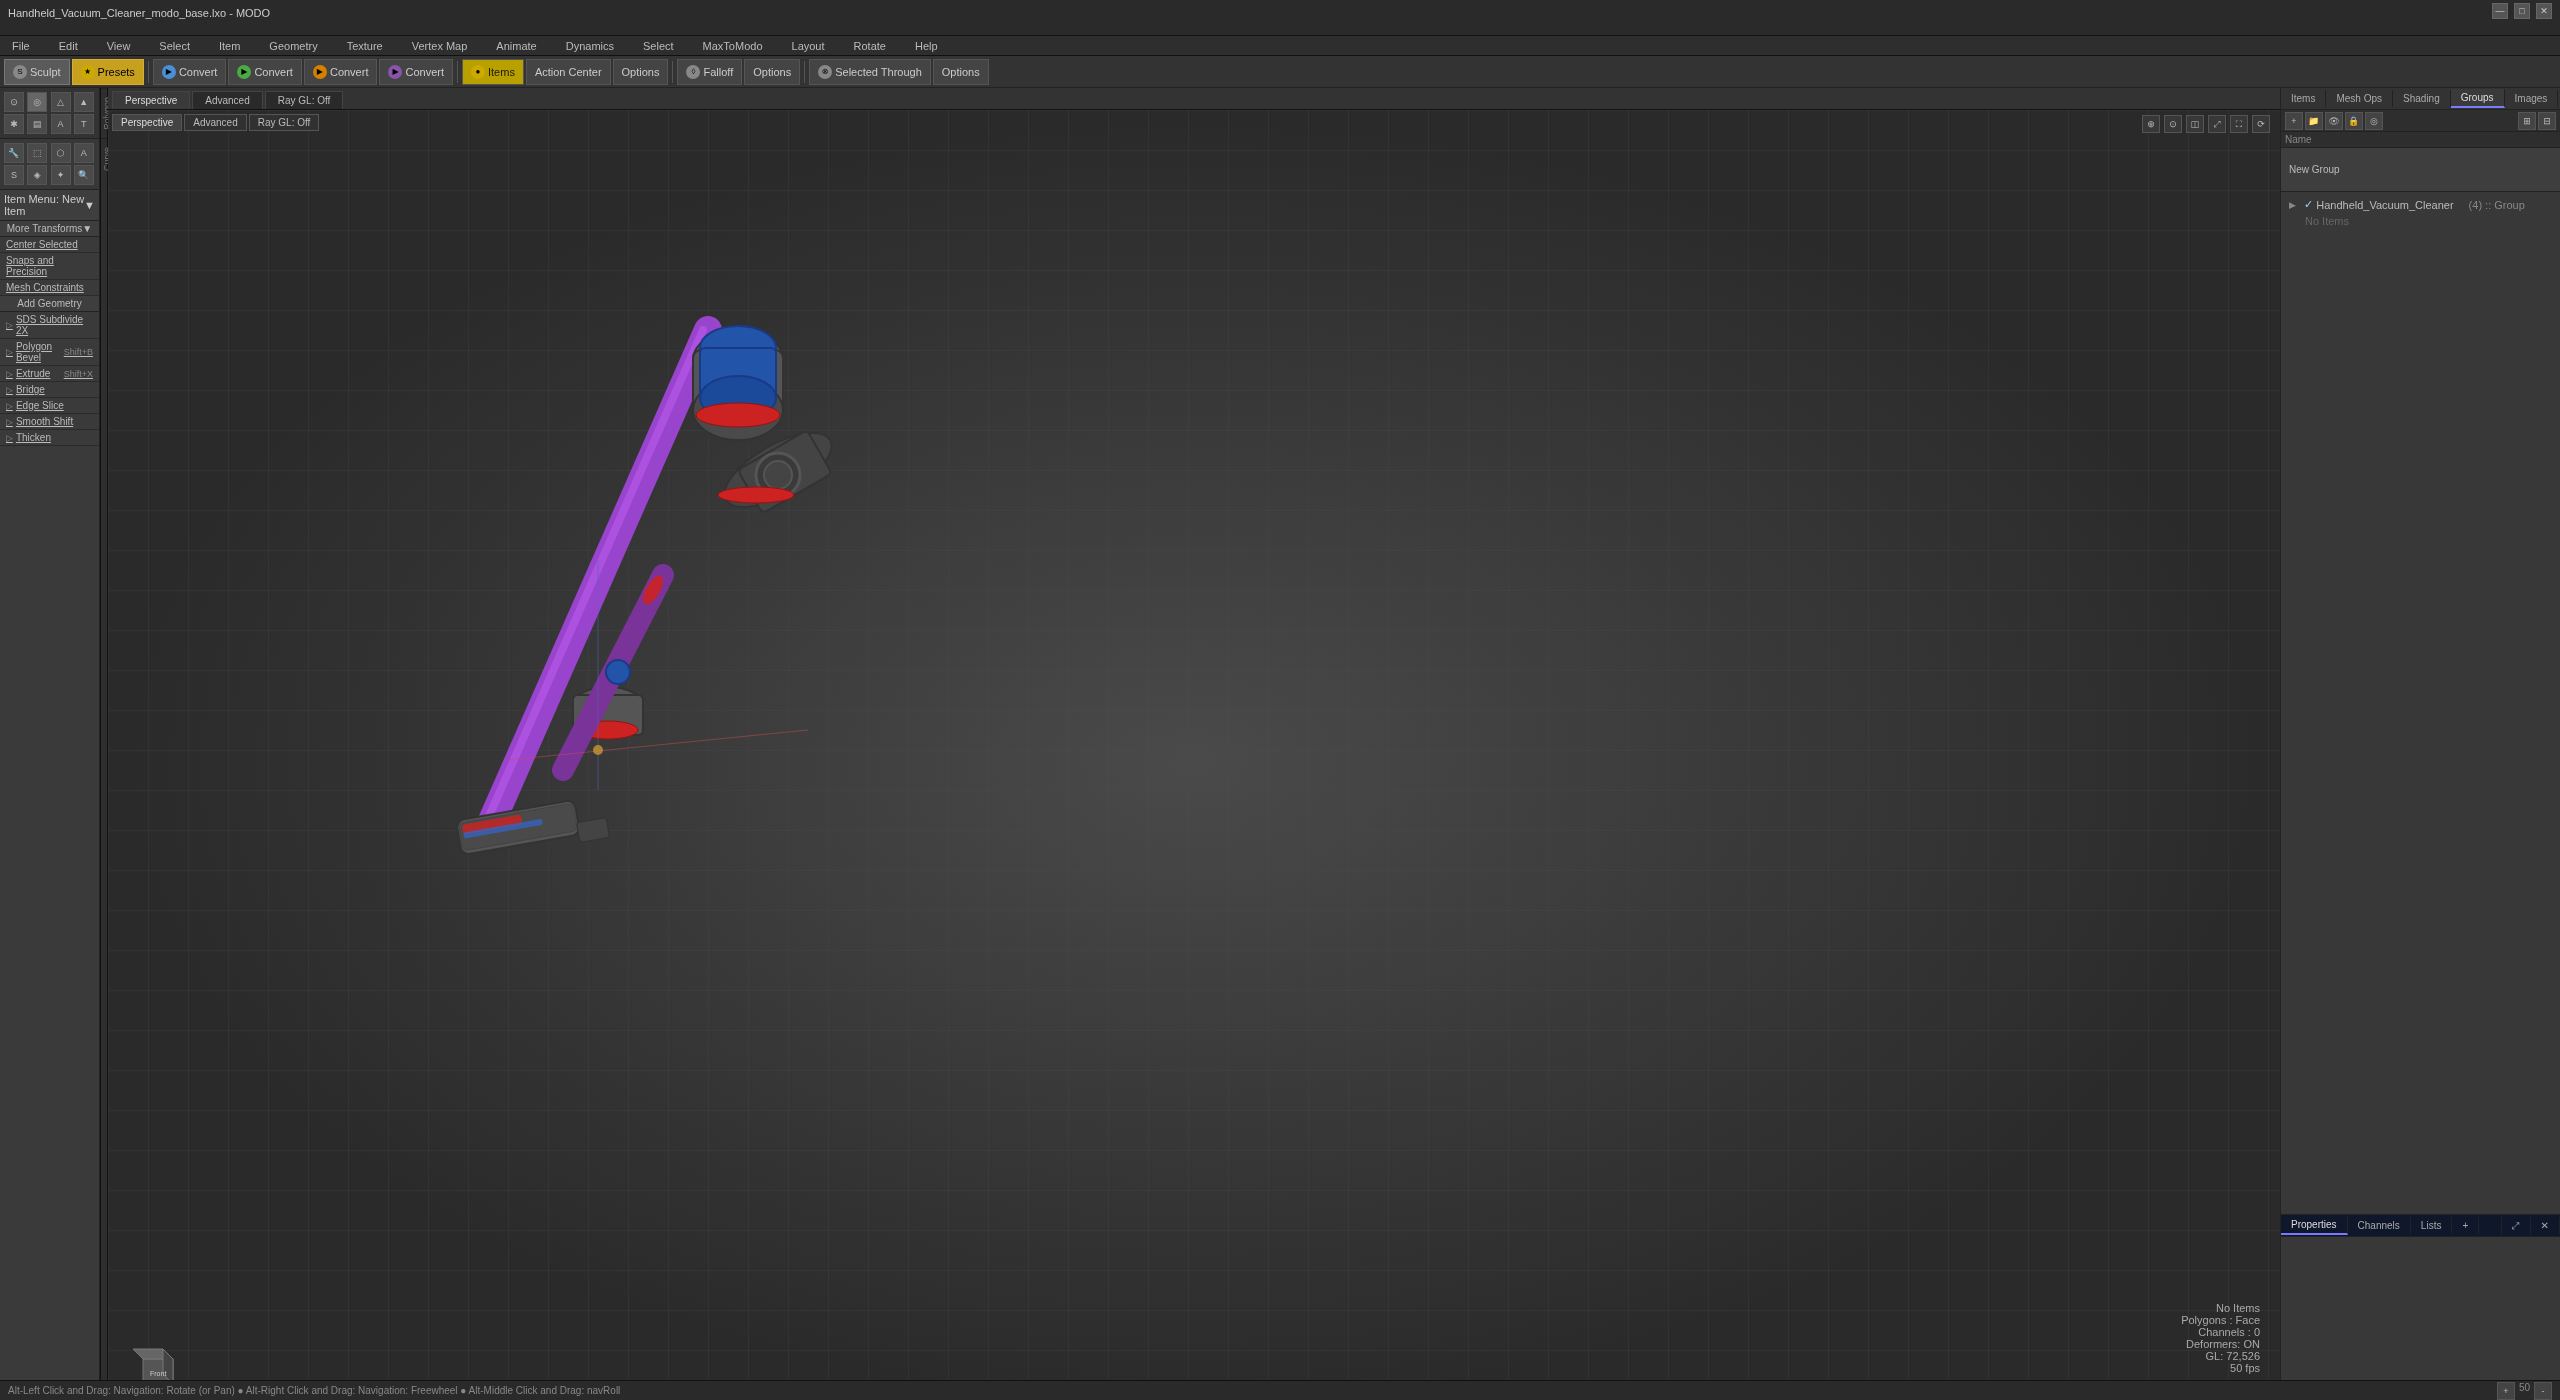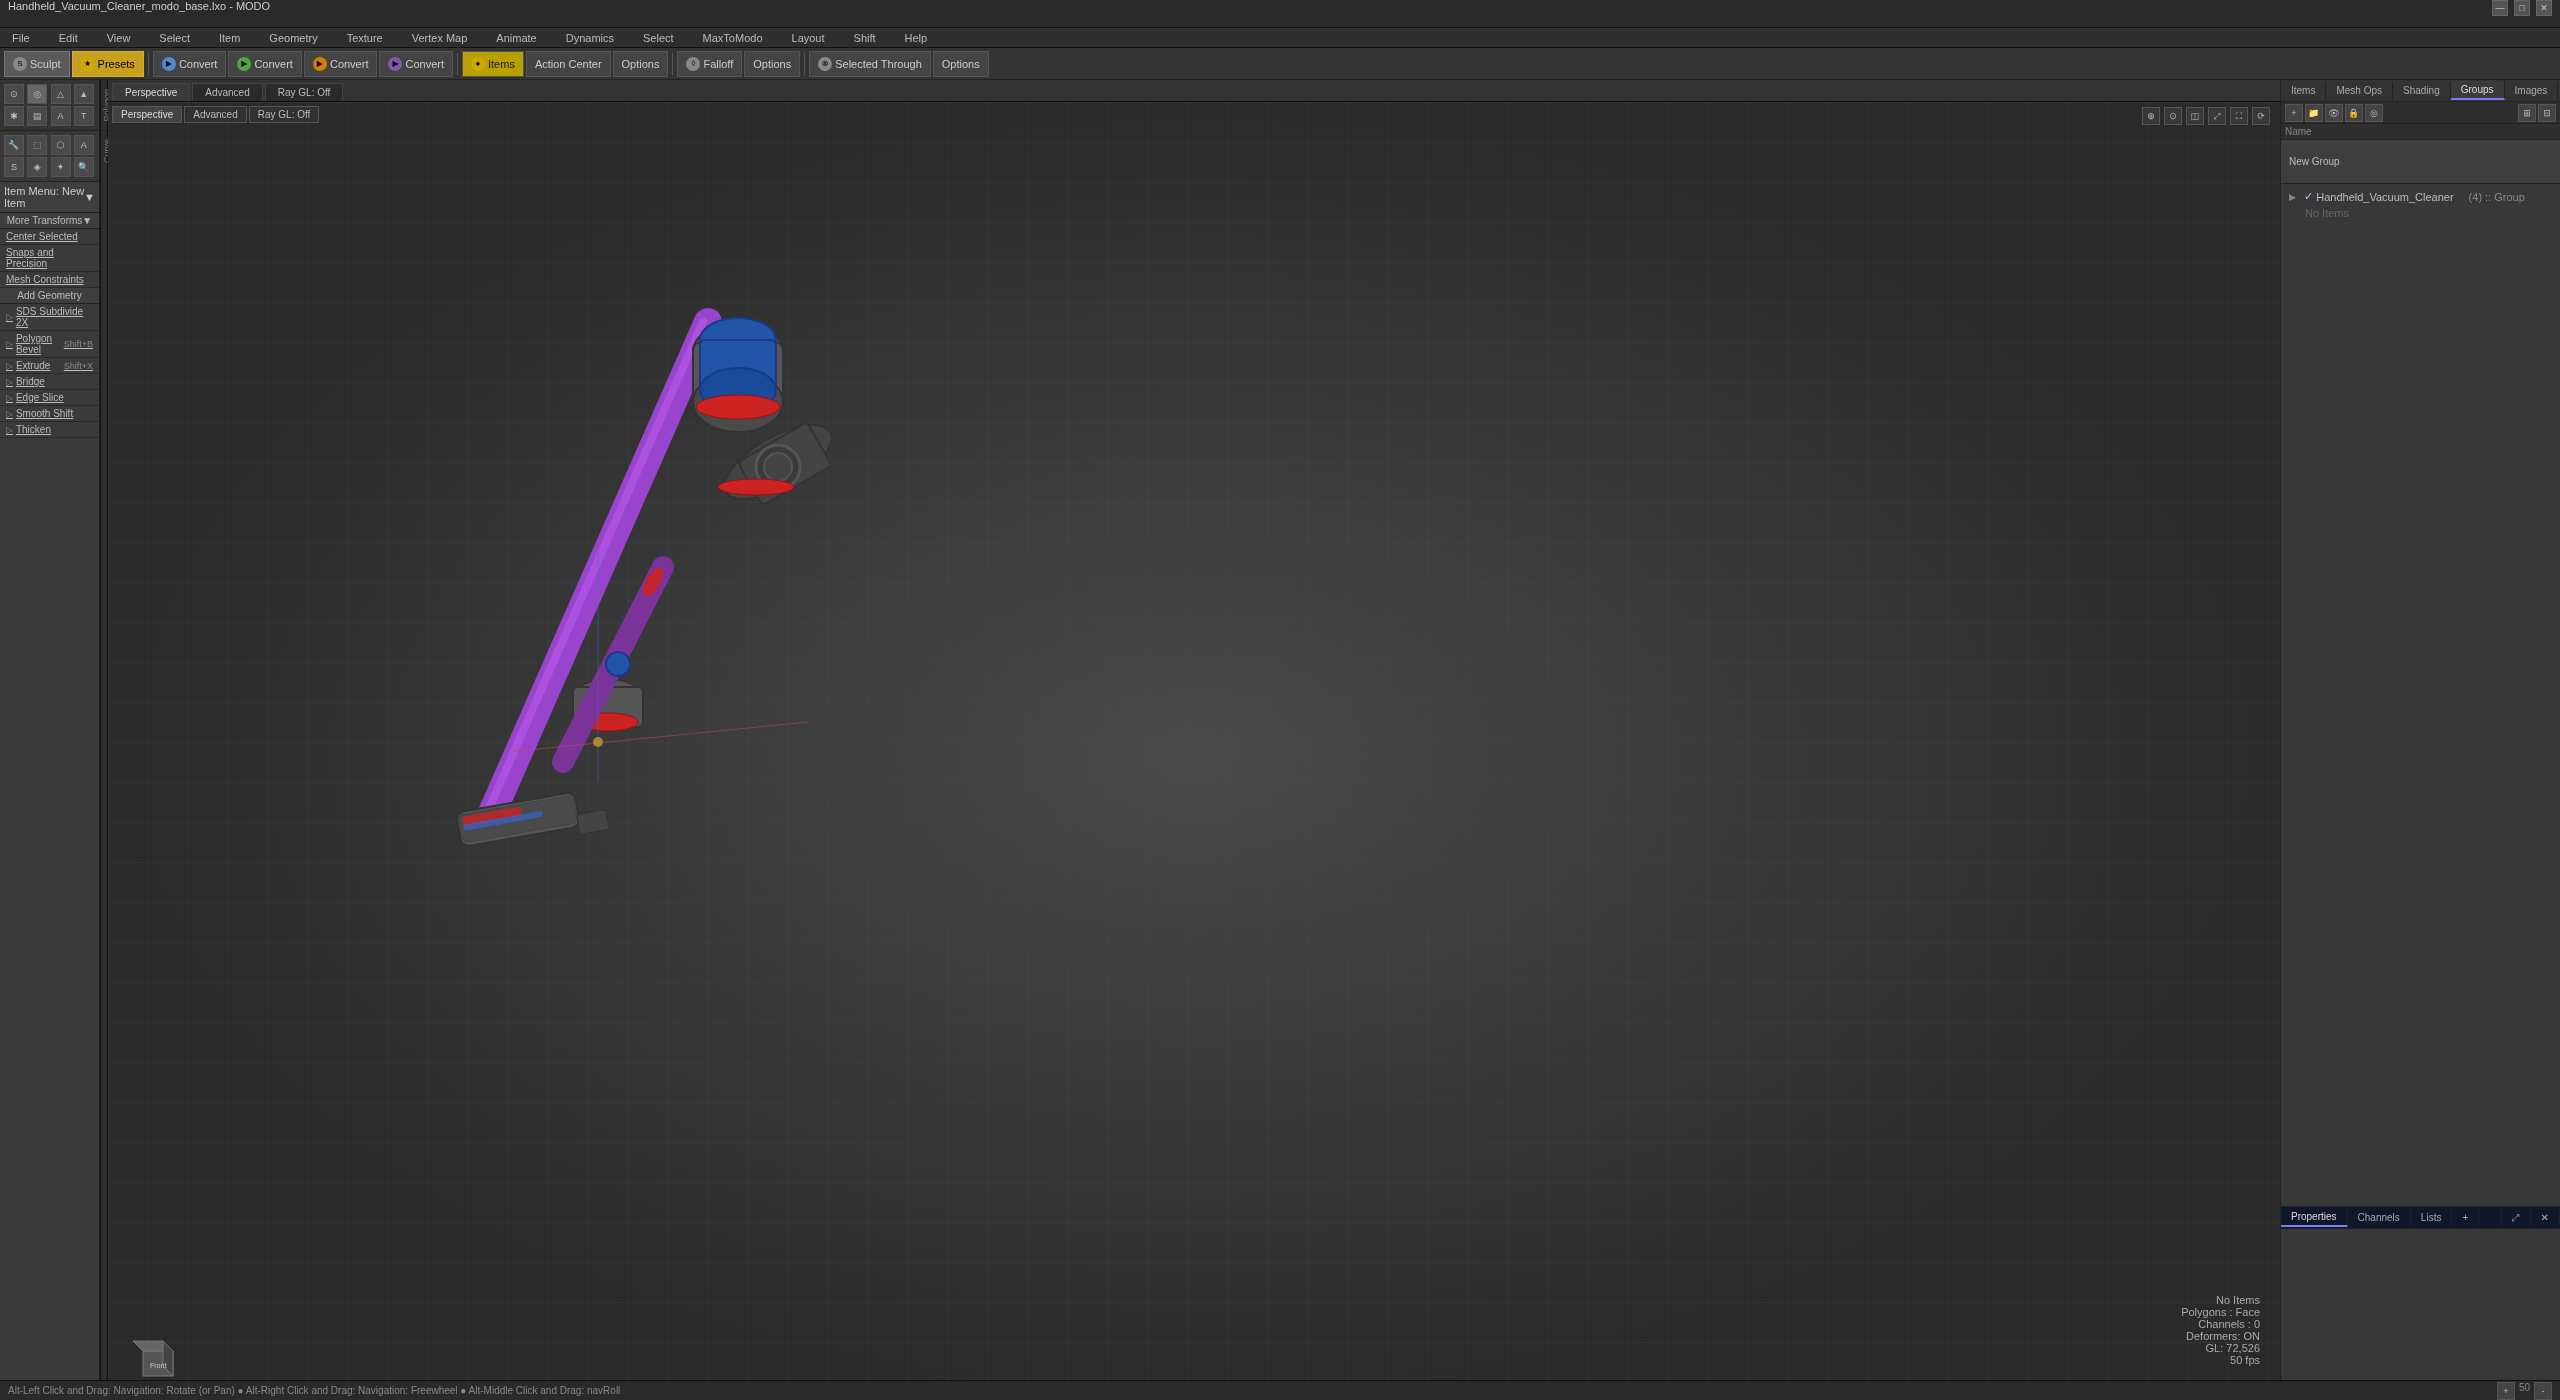--- a/index.html
+++ b/index.html
@@ -1,24 +1,24 @@
 <!DOCTYPE html>
 <html><head>
   <meta charset="utf-8">
   <style>
     * { box-sizing: border-box; margin: 0; padding: 0; }
     body { background: #3a3a3a; color: #ccc; font-family: Arial, sans-serif; font-size: 11px; width: 2560px; height: 1400px; overflow: hidden; }
 
     
     #titlebar {
       background: #2a2a2a;
-      height: 28px;
-      display: flex;
-      align-items: flex-start;
-      padding: 0 8px;
+      height: 36px;
+      display: flex;
+      align-items: flex-end;
+      padding: 16px 8px;
       justify-content: space-between;
       border-bottom: 1px solid #111;
     }
     #titlebar .controls { display: flex; gap: 6px; }
     #titlebar .ctrl-btn { width: 16px; height: 16px; background: #555; border: 1px solid #666; cursor: pointer; display: flex; align-items: center; justify-content: center; font-size: 9px; color: #ccc; }
 
     
     #menubar {
       background: #2e2e2e;
       height: 20px;
@@ -435,21 +435,21 @@
   <span class="menu-item">Select</span>
   <span class="menu-item">Item</span>
   <span class="menu-item">Geometry</span>
   <span class="menu-item">Texture</span>
   <span class="menu-item">Vertex Map</span>
   <span class="menu-item">Animate</span>
   <span class="menu-item">Dynamics</span>
   <span class="menu-item">Select</span>
   <span class="menu-item">MaxToModo</span>
   <span class="menu-item">Layout</span>
-  <span class="menu-item">Shift</span>
+  <span class="menu-item">Rotate</span>
   <span class="menu-item">Help</span>
 </div>
 
 <div id="toolbar">
   <div class="tool-btn sculpt-btn">
     <span class="tb-icon">S</span>
     <span>Sculpt</span>
   </div>
   <div class="tool-btn active">
     <span class="tb-icon yellow">★</span>

